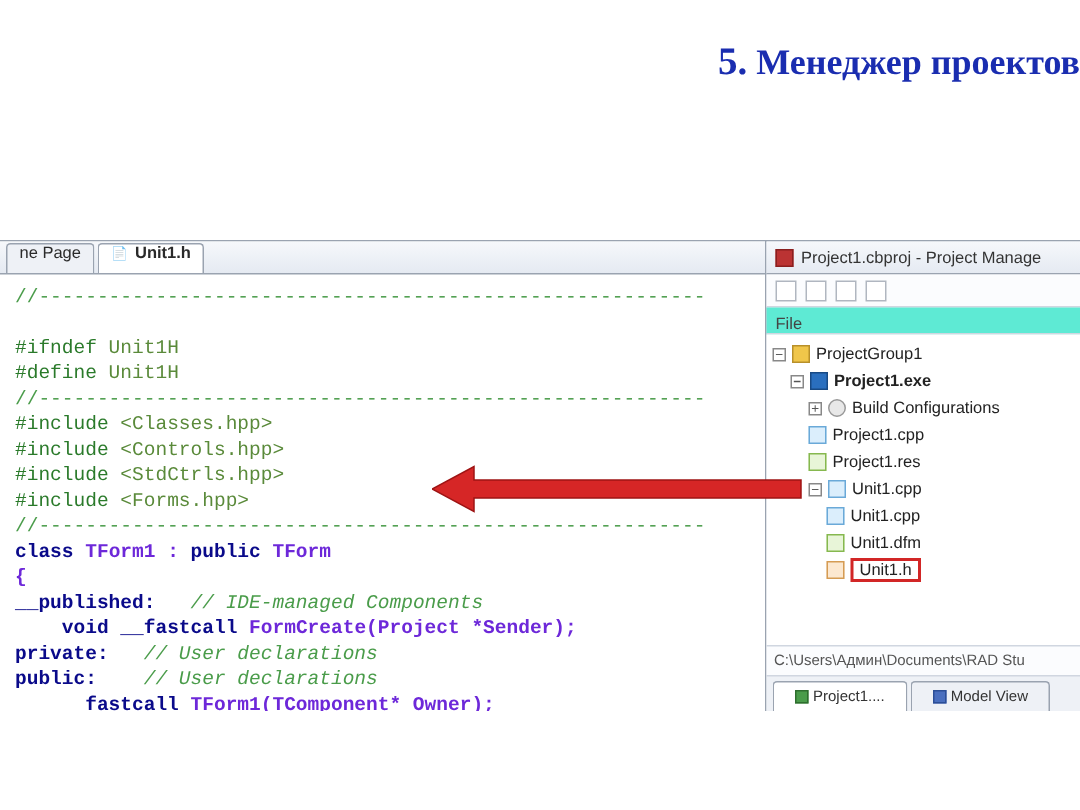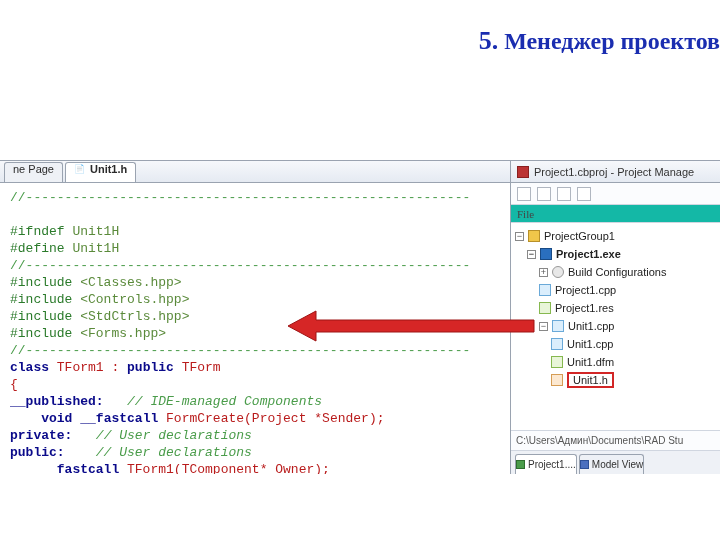--- a/index.html
+++ b/index.html
@@ -18,46 +18,46 @@
   .tabbar { height:22px; background:linear-gradient(#f6f8fb,#e5eaf2); border-bottom:1px solid #9aa3b0; display:flex; align-items:flex-end; padding-left:4px; font-size:11px; }
   .tab { height:20px; padding:0 8px; display:flex; align-items:flex-start; gap:4px; border:1px solid #9aa3b0; border-bottom:none; background:#eef1f6; border-radius:3px 3px 0 0; margin-right:2px; color:#2a2a2a; }
   .tab.active { background:#fff; font-weight:bold; }
   .tab .ico { width:12px; height:12px; display:flex;align-items:center;justify-content:center;font-size:9px; }
   .code { flex:1; padding:6px 10px; font-family:"Courier New", monospace; font-size:13px; line-height:17px; white-space:pre; overflow:hidden; }
   .c-comment { color:#4a9c4a; font-style:italic; }
   .c-dashline { color:#4a9c4a; }
   .c-keyword { color:#0a0a8a; font-weight:bold; }
   .c-pre { color:#2a7a2a; }
   .c-preval { color:#5a8a3a; }
-  .c-text { color:#b91c1c; }
+  .c-text { color:#6d28d9;font-weight:bold; }
   .c-pub { color:#0a0a8a; font-weight:bold; }
 
   
   .pm { width:210px; background:#f2f4f8; border-left:1px solid #9aa3b0; border-top:1px solid #9aa3b0; display:flex; flex-direction:column; }
   .pm-head { height:22px; background:linear-gradient(#f6f8fb,#e5eaf2); border-bottom:1px solid #9aa3b0; display:flex; align-items:center; gap:5px; padding:0 6px; font-size:11px; }
   .pm-head .ico { width:12px;height:12px;background:#b33;border:1px solid #8a1f1f; }
   .pm-tools { height:22px; background:#fbfcfe; border-bottom:1px solid #d0d6e0; display:flex; align-items:center; gap:6px; padding:0 6px; }
   .tool { width:14px;height:14px;border:1px solid #b0b6c0; background:#fff; }
-  .pm-filehdr { height:18px; background:#14b8a6; border-bottom:1px solid #d0d6e0; padding:0 6px; display:flex; align-items:center; color:#444;font-family:Liberation Serif, serif; }
+  .pm-filehdr { height:18px; background:#5eead4; border-bottom:1px solid #d0d6e0; padding:0 6px; display:flex; align-items:flex-end; color:#444; }
   .pm-tree { flex:1; background:#fff; padding:4px 4px; font-size:11px; color:#222; }
   .node { display:flex; align-items:center; gap:4px; height:18px; }
   .ind1 { padding-left:12px; } .ind2 { padding-left:24px; } .ind3 { padding-left:36px; }
   .exp { width:9px;height:9px;border:1px solid #888;display:flex;align-items:center;justify-content:center;font-size:9px;line-height:1;background:#fff;color:#555; }
   .nico { width:12px;height:12px; }
   .nico.group { background:#f0c64a; border:1px solid #b8902a; }
   .nico.exe { background:#2a6fbf; border:1px solid #184a85; }
   .nico.gear { background:#e8e8e8; border:1px solid #999; border-radius:50%; }
   .nico.cpp { background:#dbeefc; border:1px solid #6aa9d8; }
   .nico.res { background:#e8f5d8; border:1px solid #86b84f; }
   .nico.h { background:#fce8d0; border:1px solid #d59c54; }
   .bold { font-weight:bold; }
   .hi { border:2px solid #d22626; padding:0 4px; }
   .pm-path { height:20px; background:#fbfcfe; border-top:1px solid #d0d6e0; display:flex; align-items:center; padding:0 5px; font-size:10px; color:#555; white-space:nowrap; overflow:hidden; }
   .pm-bot { height:24px; background:#eef1f6; border-top:1px solid #d0d6e0; display:flex; align-items:flex-end; padding-left:4px; }
-  .ptab { height:20px; padding:0 0; display:flex; align-items:center; gap:3px; border:1px solid #9aa3b0; border-bottom:none; background:#fff; border-radius:3px 3px 0 0; margin-right:2px; font-size:10px; }
+  .ptab { height:20px; padding:0 14px; display:flex; align-items:center; gap:3px; border:1px solid #9aa3b0; border-bottom:none; background:#fff; border-radius:3px 3px 0 0; margin-right:2px; font-size:10px; }
   .ptab .sq { width:9px;height:9px;background:#4a9c4a;border:1px solid #2e6e2e; }
   .ptab.inactive { background:#eef1f6; }
 
   .arrow { position:absolute; left:288px; top:301px; pointer-events:none; }
 </style>
 </head>
 <body>
 
 <div class="slide">
 

